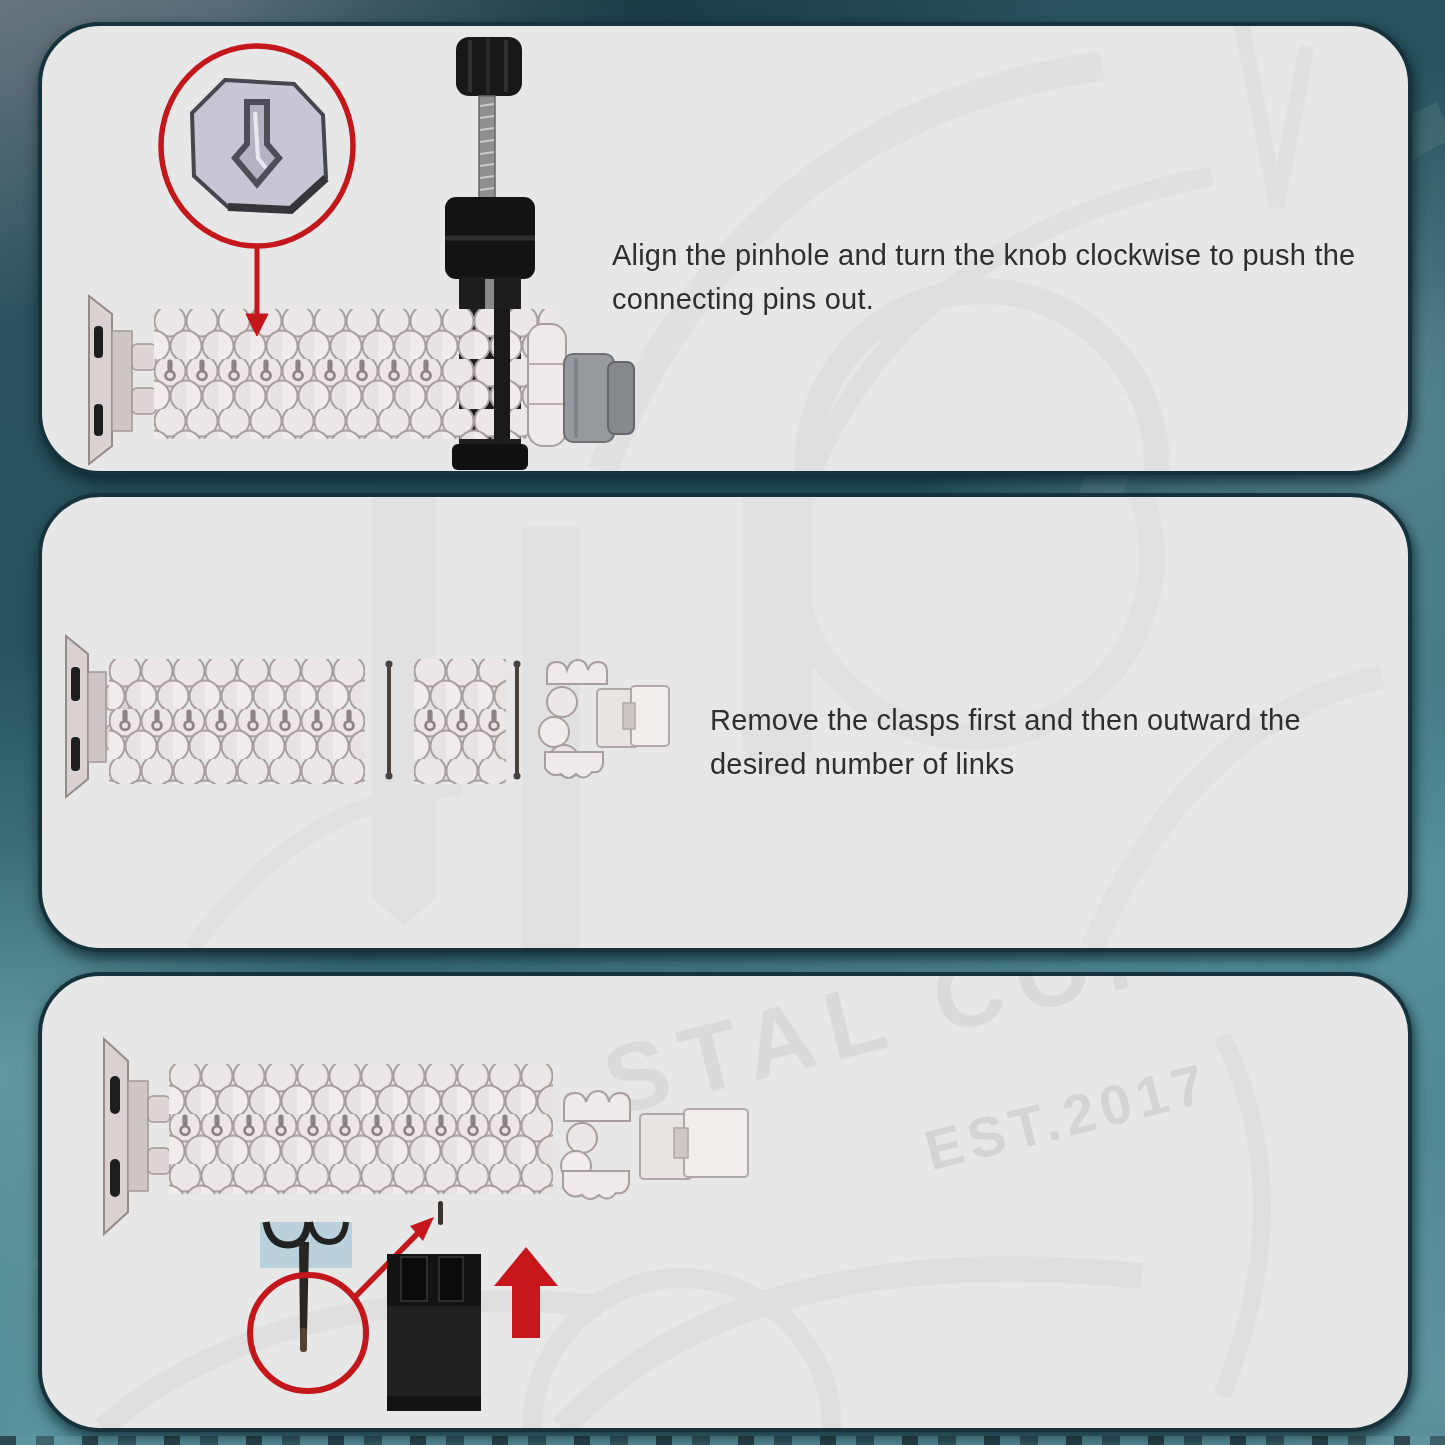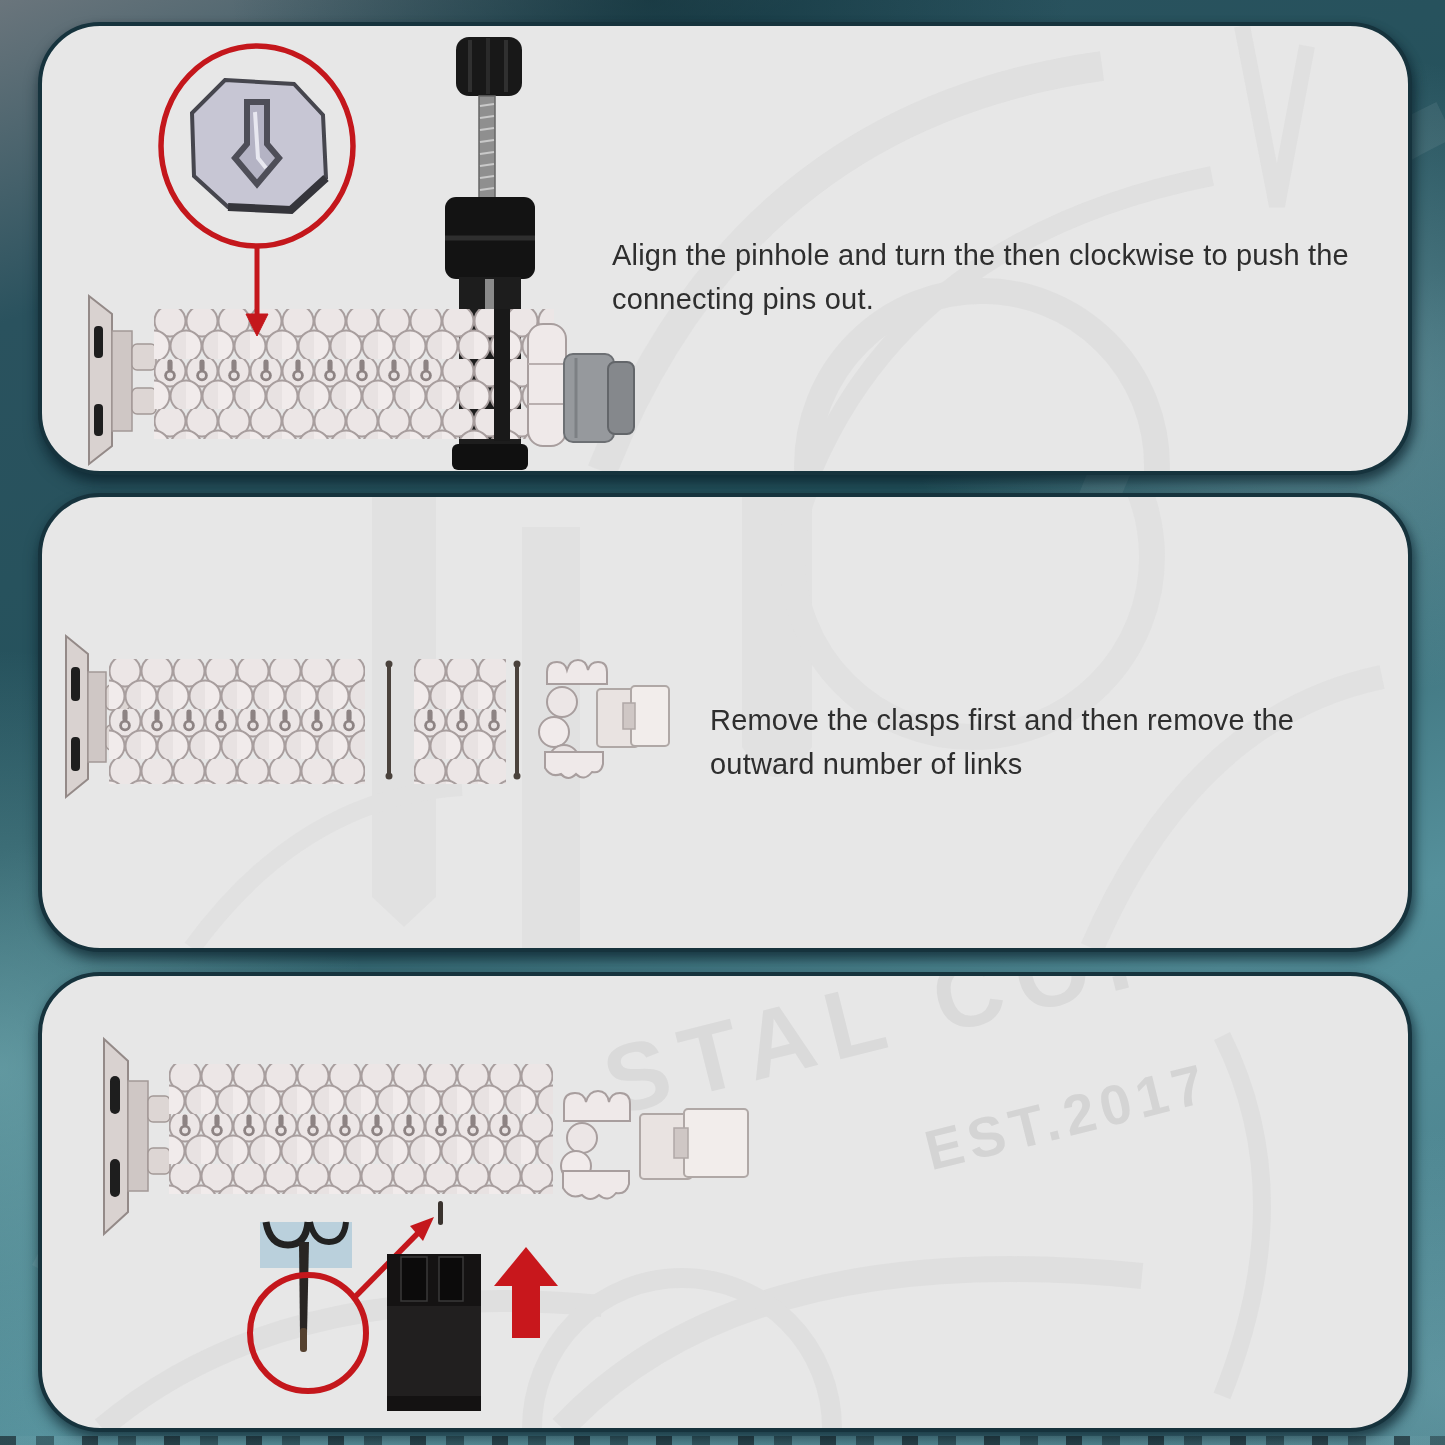--- a/index.html
+++ b/index.html
@@ -144,21 +144,21 @@
         <path d="M205 76 h20 v42 l12 14 -22 26 -22 -26 12 -14 z" fill="#b4b3c4" stroke="#4e4e58" stroke-width="6"></path>
         <path d="M213 86 l3 46 8 10" fill="none" stroke="#e8e8f0" stroke-width="4"></path>
       </g>
       <ellipse cx="215" cy="120" rx="96" ry="100" fill="none" stroke="#c4171c" stroke-width="5.5"></ellipse>
       <g fill="#c4171c" stroke="#c4171c">
         <line x1="215" y1="222" x2="215" y2="294" stroke-width="5"></line>
         <polygon points="215,310 204,288 226,288"></polygon>
       </g>
     </g>
   </svg>
-  <p class="step-text">Align the pinhole and turn the then clockwise to push the connecting pins out.</p>
+  <p class="step-text">Align the pinhole and turn the knob clockwise to push the connecting pins out.</p>
 </section>
 
 <section class="panel" id="panel-2">
   <svg class="illus" width="1366" height="451" viewBox="0 0 1366 451">
     <defs>
       <pattern id="pat2" patternUnits="userSpaceOnUse" width="32" height="50" patternTransform="translate(67,162)">
         <circle cx="16" cy="12" r="15.5" fill="#ece6e6" stroke="#a89e9e" stroke-width="2"></circle>
         <circle cx="0" cy="37" r="15.5" fill="#f1ebeb" stroke="#a89e9e" stroke-width="2"></circle>
         <circle cx="32" cy="37" r="15.5" fill="#e8e2e2" stroke="#a89e9e" stroke-width="2"></circle>
       </pattern>
@@ -226,21 +226,21 @@
       <path d="M505 187 v-12 q0,-10 10,-10 q8,0 10,8 q3,-10 11,-10 q8,0 10,10 q2,-8 10,-8 q9,0 9,10 v12 z" fill="#efe9e9" stroke="#a89e9e" stroke-width="2"></path>
       <circle cx="520" cy="205" r="15" fill="#ece6e6" stroke="#a89e9e" stroke-width="2"></circle>
       <circle cx="512" cy="235" r="15" fill="#f1ebeb" stroke="#a89e9e" stroke-width="2"></circle>
       <circle cx="522" cy="263" r="15" fill="#e8e2e2" stroke="#a89e9e" stroke-width="2"></circle>
       <path d="M503 255 h58 v12 q-2,10 -11,8 q-8,10 -16,2 q-8,8 -15,0 q-10,4 -16,-6 z" fill="#efe9e9" stroke="#a89e9e" stroke-width="2"></path>
       <rect x="555" y="192" width="42" height="58" rx="4" fill="#e9e3e1" stroke="#b0a8a6" stroke-width="2"></rect>
       <rect x="589" y="189" width="38" height="60" rx="4" fill="#f2edeb" stroke="#b0a8a6" stroke-width="2"></rect>
       <rect x="581" y="206" width="12" height="26" fill="#cfc7c5" stroke="#b0a8a6" stroke-width="1.5"></rect>
     </g>
   </svg>
-  <p class="step-text">Remove the clasps first and then remove the outward number of links</p>
+  <p class="step-text">Remove the clasps first and then outward the desired number of links</p>
 </section>
 
 <section class="panel" id="panel-3">
   <div class="wm-text wm-stal">STAL CO.</div>
   <div class="wm-text wm-est">EST.2017</div>
   <svg class="illus" width="1366" height="452" viewBox="0 0 1366 452">
     <defs>
       <pattern id="pat4" patternUnits="userSpaceOnUse" width="32" height="50" patternTransform="translate(127,88)">
         <circle cx="16" cy="12" r="15.5" fill="#ece6e6" stroke="#a89e9e" stroke-width="2"></circle>
         <circle cx="0" cy="37" r="15.5" fill="#f1ebeb" stroke="#a89e9e" stroke-width="2"></circle>

